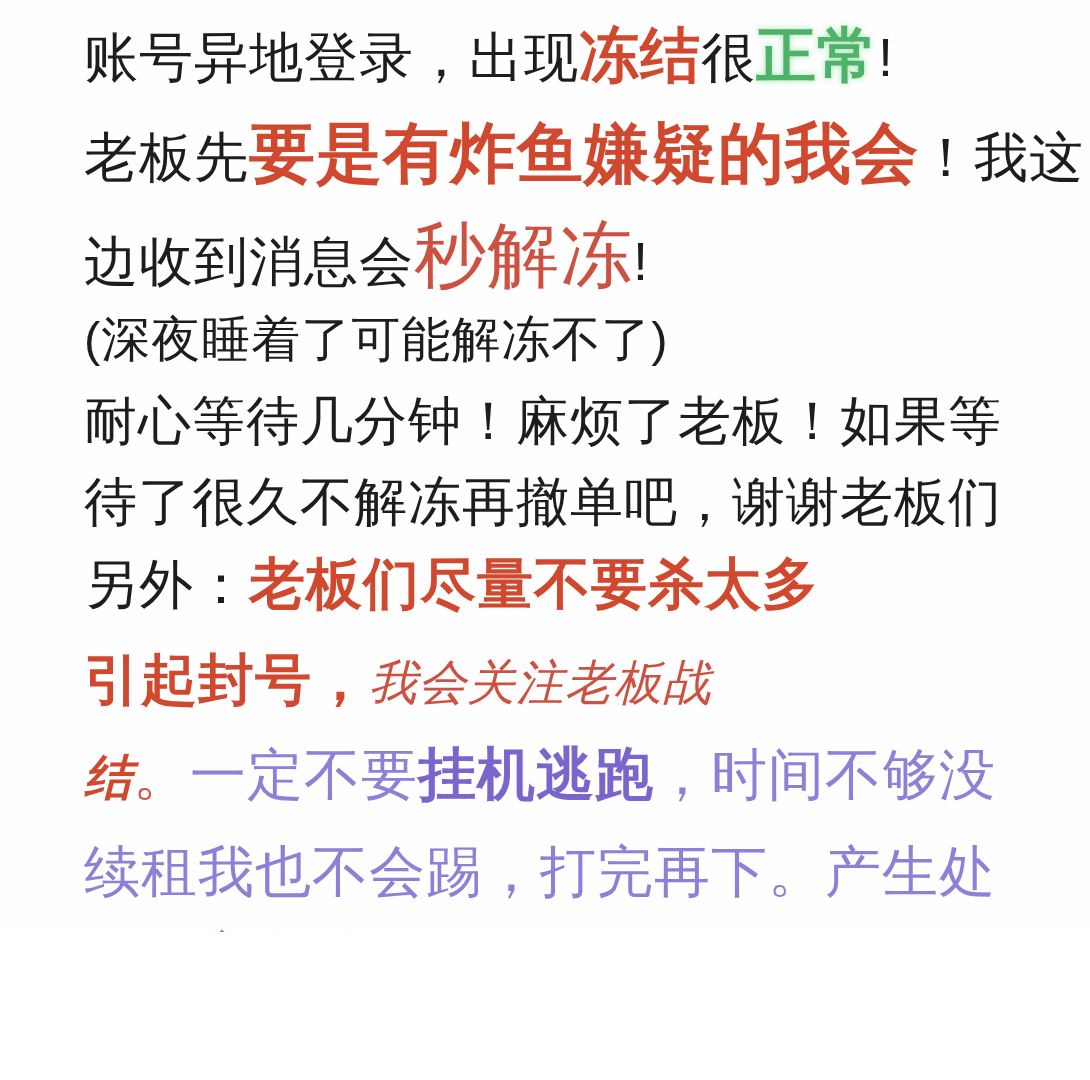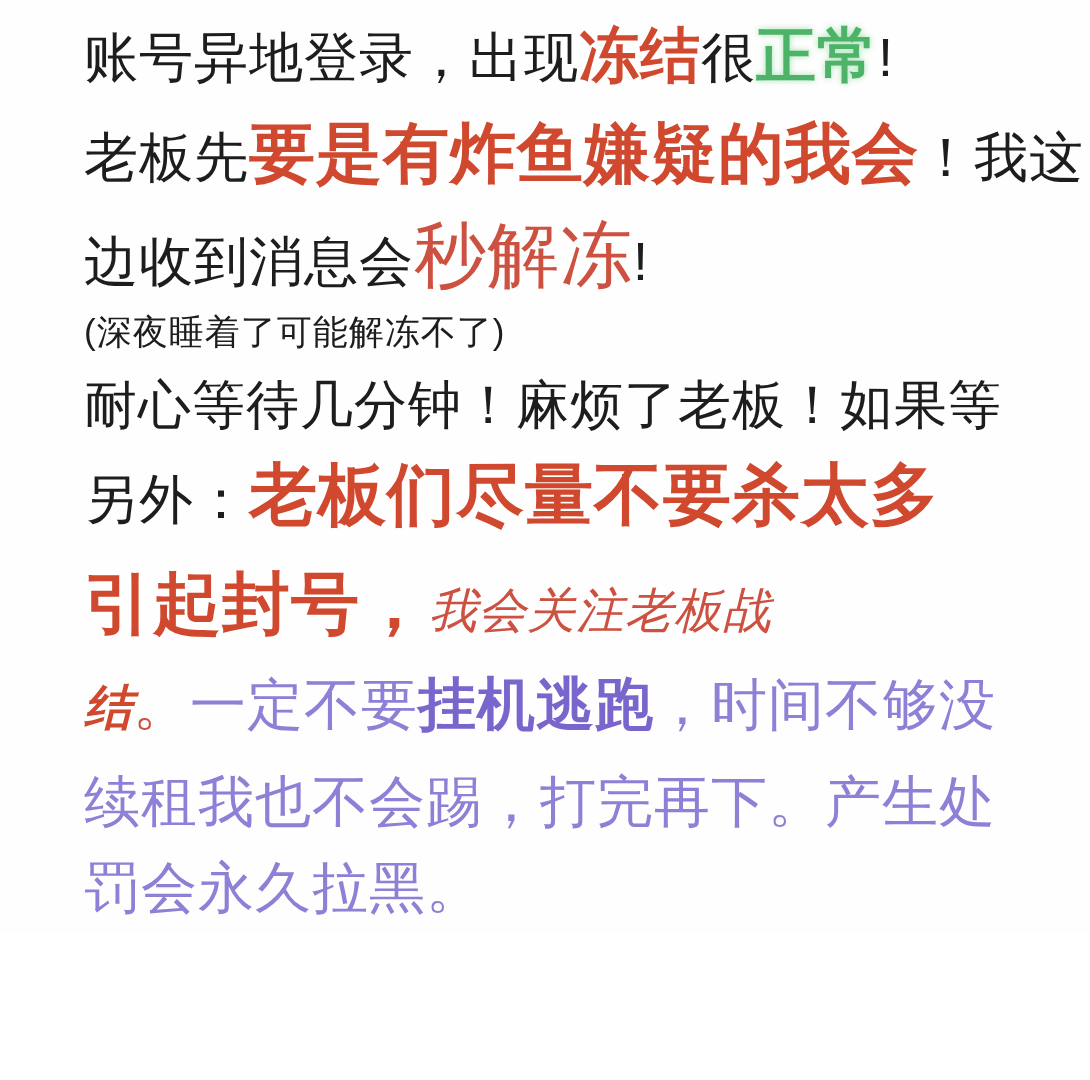--- a/index.html
+++ b/index.html
@@ -39,30 +39,30 @@
   
   .t-black    { color: #1d1d1d; }
   .t-red      { color: #cd5140; }
   .t-red-b    { color: #d0492f; font-weight: 800; }
   .t-green-b  { color: #4db368; font-weight: 800;
                 text-shadow: 0 0 6px rgba(154, 220, 170, 0.9); }
   .t-purple   { color: #8c81d6; }
   .t-purple-b { color: #7a65cc; font-weight: 800; }
 
   
-  .sz49 { font-size: 35px; margin-top: 20px; }
+  .sz49 { font-size: 49px; margin-top: 20px; }
   .sz53 { font-size: 53px; }
   .sz54 { font-size: 54px; }
   .sz56 { font-size: 56px; }
   .sz58 { font-size: 58px; }
   .sz60 { font-size: 60px; }
   .sz62 { font-size: 72px; }
   .sz63 { font-size: 48px; font-style: italic; }
   .sz66 { font-size: 66px; }
-  .sz68 { font-size: 68px; }
+  .sz68 { font-size: 56px; }
 
   
   .bubble-corner {
     position: absolute;
     left: -62px;
     top: 1048px;
     width: 134px;
     height: 90px;
     background: #ffffff;
     border: 2px solid #eae7ee;
@@ -89,20 +89,23 @@
     </div>
 
     <div class="line mb-24">
       <span class="t-black sz49">(深夜睡着了可能解冻不了)</span>
     </div>
 
     <div class="line mb-22">
       <span class="t-black sz53">耐心等待几分钟！麻烦了老板！如果等</span>
     </div>
 
+    <div class="line mb-22">
+      <span class="t-black sz53">待了很久不解冻再撤单吧，谢谢老板们</span>
+    </div>
 
     <div class="line mb-33">
       <span class="t-black sz54">另外：</span><span class="t-red-b sz68">老板们尽量不要杀太多</span>
     </div>
 
     <div class="line mb-30">
       <span class="t-red-b sz68">引起封号，</span><span class="t-red sz63">我会关注老板战</span>
     </div>
 
 

